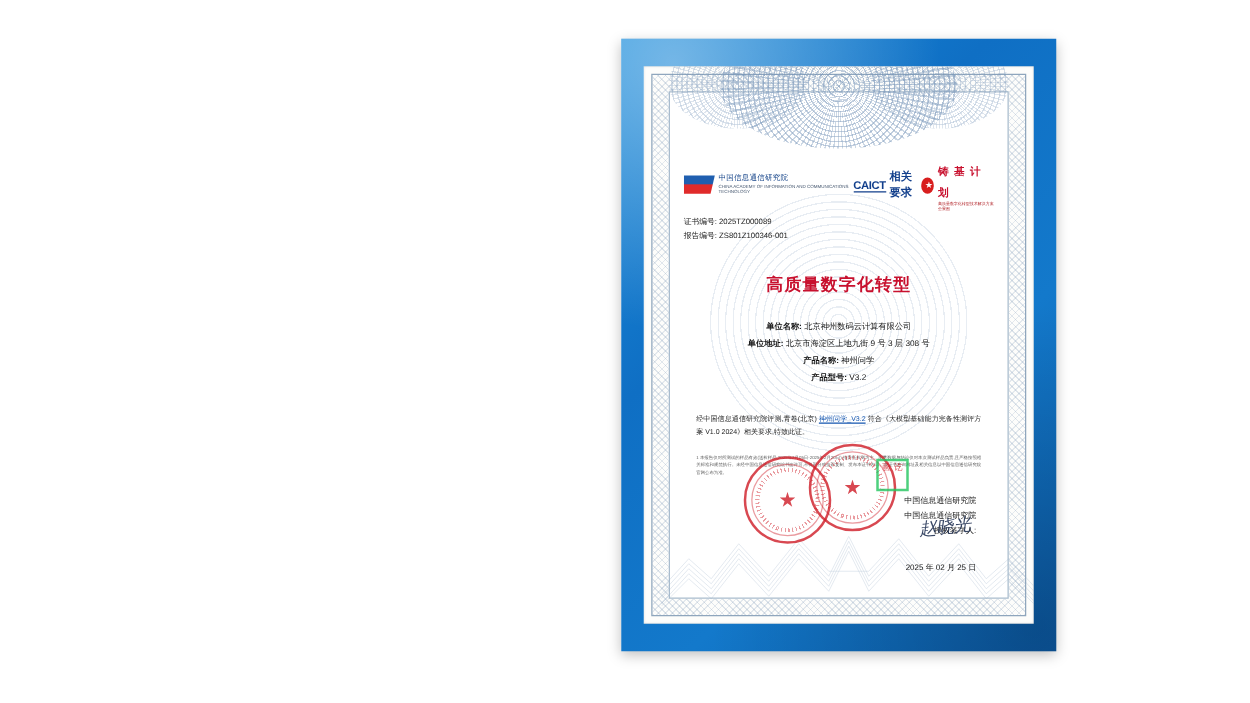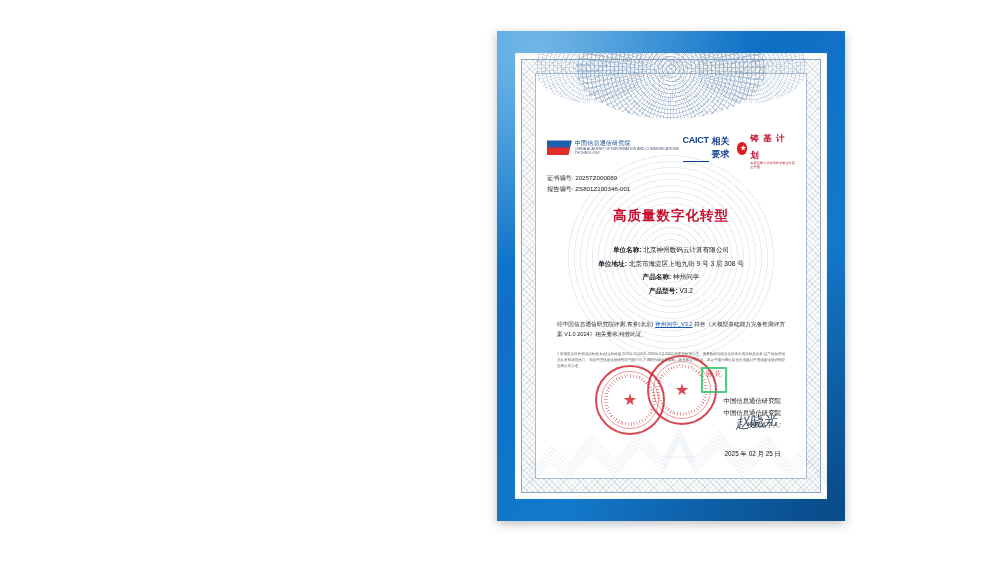--- a/index.html
+++ b/index.html
@@ -149,21 +149,21 @@
   }
   .logo-left-text .sub { font-size: 3.6px; color: #44566e; letter-spacing: 0; }
 
   .logo-mid { display: flex; align-items: center; gap: 3px; }
   .caict-mark {
     font-size: 9px;
     font-weight: bold;
     color: #123f8c;
     letter-spacing: -0.3px;
     border-bottom: 1.5px solid #123f8c;
-    padding-bottom: 16px;
+    padding-bottom: 0;
   }
   .caict-cn { font-size: 9px; color: #123f8c; font-weight: bold; }
 
   .logo-right { display: flex; align-items: center; gap: 3px; }
   .zhuji-mark {
     width: 13px; height: 13px; border-radius: 50%;
     background: #d81e1e;
     position: relative;
   }
   .zhuji-mark::after {
@@ -179,21 +179,21 @@
 
   .cert-ids {
     margin-top: 12px;
     padding-left: 6px;
     font-size: 6.2px;
     color: #1a1a1a;
     line-height: 1.7;
   }
 
   .title-block {
-    margin-top: 12px;
+    margin-top: 24px;
     text-align: center;
   }
   .title-line {
     color: #c8102e;
     font-weight: bold;
     letter-spacing: 1px;
     font-size: 13.5px;
     line-height: 1.55;
   }
   .title-line.second { font-size: 13.5px; }

